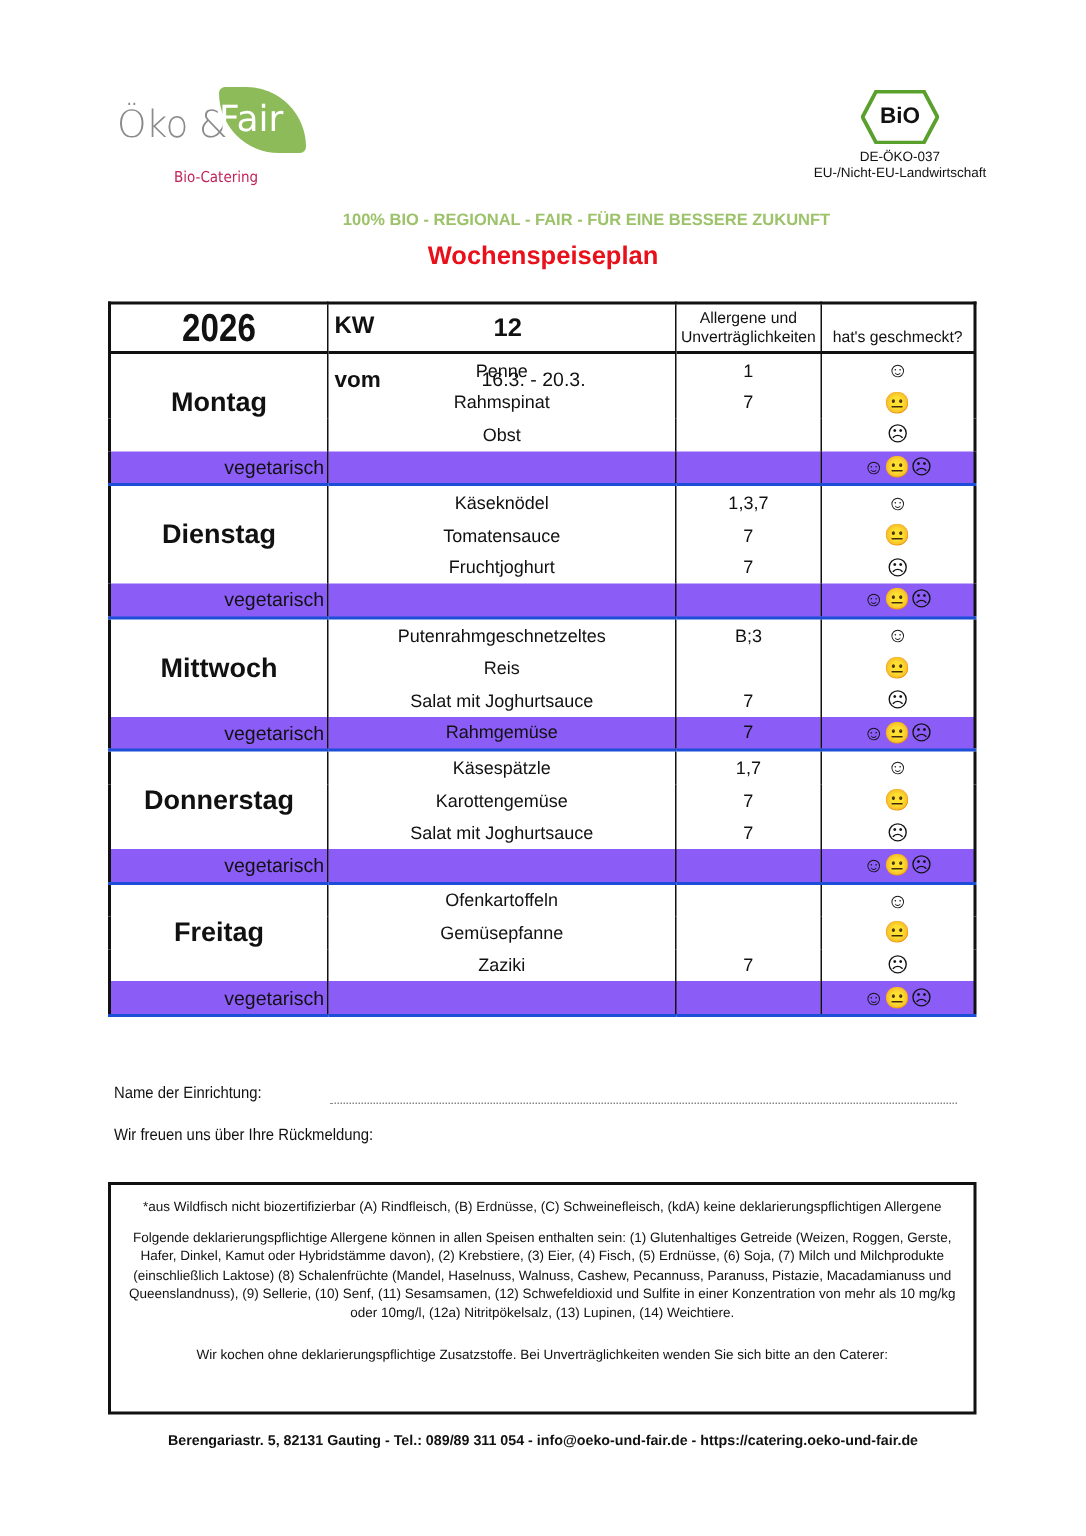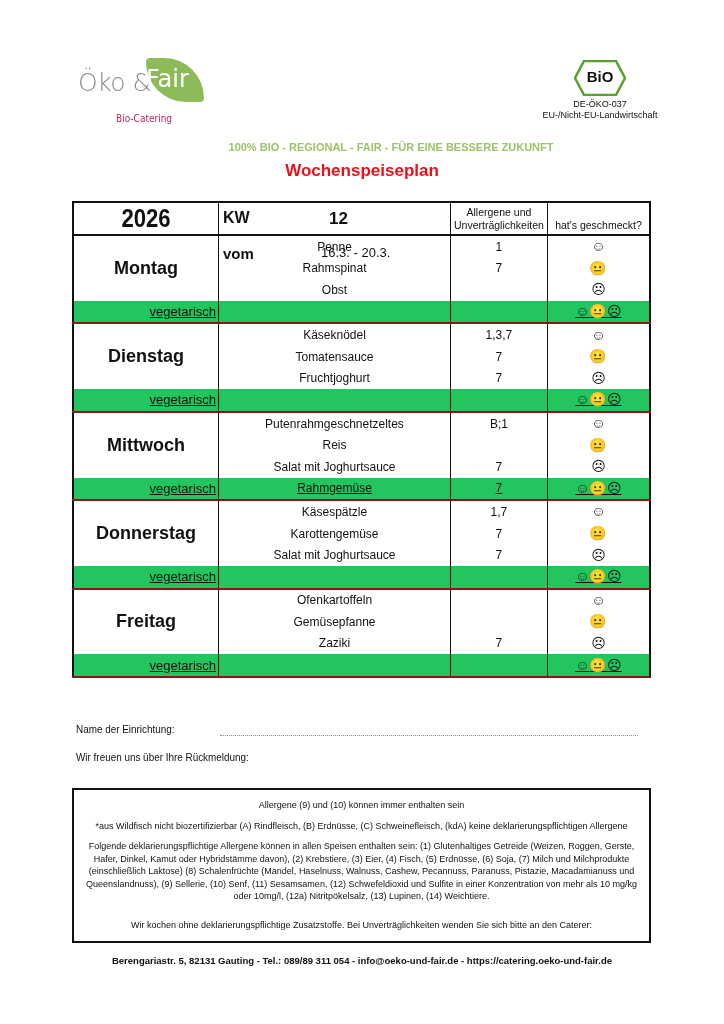--- a/index.html
+++ b/index.html
@@ -21,21 +21,21 @@
   table.plan { border: 2px solid #111; }
   .hdr td { border-bottom: 2px solid #111; }
   .year { font-size: 26px; font-weight: bold; transform: scaleX(0.85); }
   .kw { text-align: left !important; position: relative; height: 62px; }
   .kw .k1 { position: absolute; left: 4px; top: 6px; font-size: 16px; font-weight: bold; }
   .kw .k2 { position: absolute; left: 110px; top: 6px; font-size: 17px; font-weight: bold; }
   .kw .v1 { position: absolute; left: 4px; top: 42px; font-size: 15px; font-weight: bold; }
   .kw .v2 { position: absolute; left: 90px; top: 42px; font-size: 13px; margin-left: 12px; }
   .hsmall { font-size: 10.5px !important; vertical-align: bottom; padding-bottom: 2px !important; line-height: 13px; }
   .day { font-size: 18px !important; font-weight: bold; }
-  .veg td { background: #22c55e; border-bottom: 2px solid #7f1d1d; height: 20px; text-decoration: underline; }
+  .veg td { background: #8b5cf6; border-bottom: 2px solid #1d4ed8; height: 20px; }
   .veg .vl { text-align: right; font-size: 13px; padding-right: 2px; }
   .face { font-size: 14px; line-height: 14px; }
   .form { position: absolute; left: 76px; font-size: 11px; transform: scaleX(0.9); transform-origin: left; }
   .dots { position: absolute; left: 220px; top: 735px; width: 418px; border-bottom: 1px dotted #888; }
   .legal { position: absolute; left: 72px; top: 788px; width: 579px; height: 155px; border: 2px solid #111; box-sizing: border-box; text-align: center; font-size: 9px; line-height: 12.5px; }
   .legal p { margin: 0; padding: 0 8px; }
   .footer { position: absolute; left: 0; width: 724px; top: 955px; text-align: center; font-size: 9.5px; font-weight: bold; }
 </style>
 </head>
 <body>
@@ -124,21 +124,21 @@
       </tr>
       <tr class="veg">
         <td class="vl">vegetarisch</td>
     <td></td>
     <td></td>
     <td><span class="face">☺</span><span class="face">😐</span><span class="face">☹</span></td>
       </tr>
       <tr>
         <td rowspan="3" class="day">Mittwoch</td>
         <td>Putenrahmgeschnetzeltes</td>
-        <td>B;1</td>
+        <td>B;3</td>
         <td><span class="face">☺</span></td>
       </tr>
       <tr>
         <td>Reis</td>
         <td></td>
         <td><span class="face">😐</span></td>
       </tr>
       <tr>
         <td>Salat mit Joghurtsauce</td>
         <td>7</td>
@@ -195,19 +195,18 @@
     <td><span class="face">☺</span><span class="face">😐</span><span class="face">☹</span></td>
       </tr>
     </tbody>
 </table>
 
 <div class="form" style="top:723px">Name der Einrichtung:</div>
 <div class="dots"></div>
 <div class="form" style="top:751px">Wir freuen uns über Ihre Rückmeldung:</div>
 
 <div class="legal">
-  <p style="margin-top:9px">Allergene (9) und (10) können immer enthalten sein</p>
   <p style="margin-top:8px">*aus Wildfisch nicht biozertifizierbar (A) Rindfleisch, (B) Erdnüsse, (C) Schweinefleisch, (kdA) keine deklarierungspflichtigen Allergene</p>
   <p style="margin-top:8px">Folgende deklarierungspflichtige Allergene können in allen Speisen enthalten sein: (1) Glutenhaltiges Getreide (Weizen, Roggen, Gerste, Hafer, Dinkel, Kamut oder Hybridstämme davon), (2) Krebstiere, (3) Eier, (4) Fisch, (5) Erdnüsse, (6) Soja, (7) Milch und Milchprodukte (einschließlich Laktose)  (8) Schalenfrüchte (Mandel, Haselnuss, Walnuss, Cashew, Pecannuss, Paranuss, Pistazie, Macadamianuss und Queenslandnuss),   (9) Sellerie,  (10) Senf, (11) Sesamsamen, (12) Schwefeldioxid und Sulfite in einer Konzentration von mehr als 10 mg/kg oder 10mg/l, (12a) Nitritpökelsalz, (13) Lupinen, (14) Weichtiere.</p>
   <p style="margin-top:16px">Wir kochen ohne deklarierungspflichtige Zusatzstoffe. Bei Unverträglichkeiten wenden Sie sich bitte an den Caterer:</p>
 </div>
 
 <div class="footer">Berengariastr. 5, 82131 Gauting - Tel.: 089/89 311 054 - info@oeko-und-fair.de - https://catering.oeko-und-fair.de</div>
 
 </body></html>

